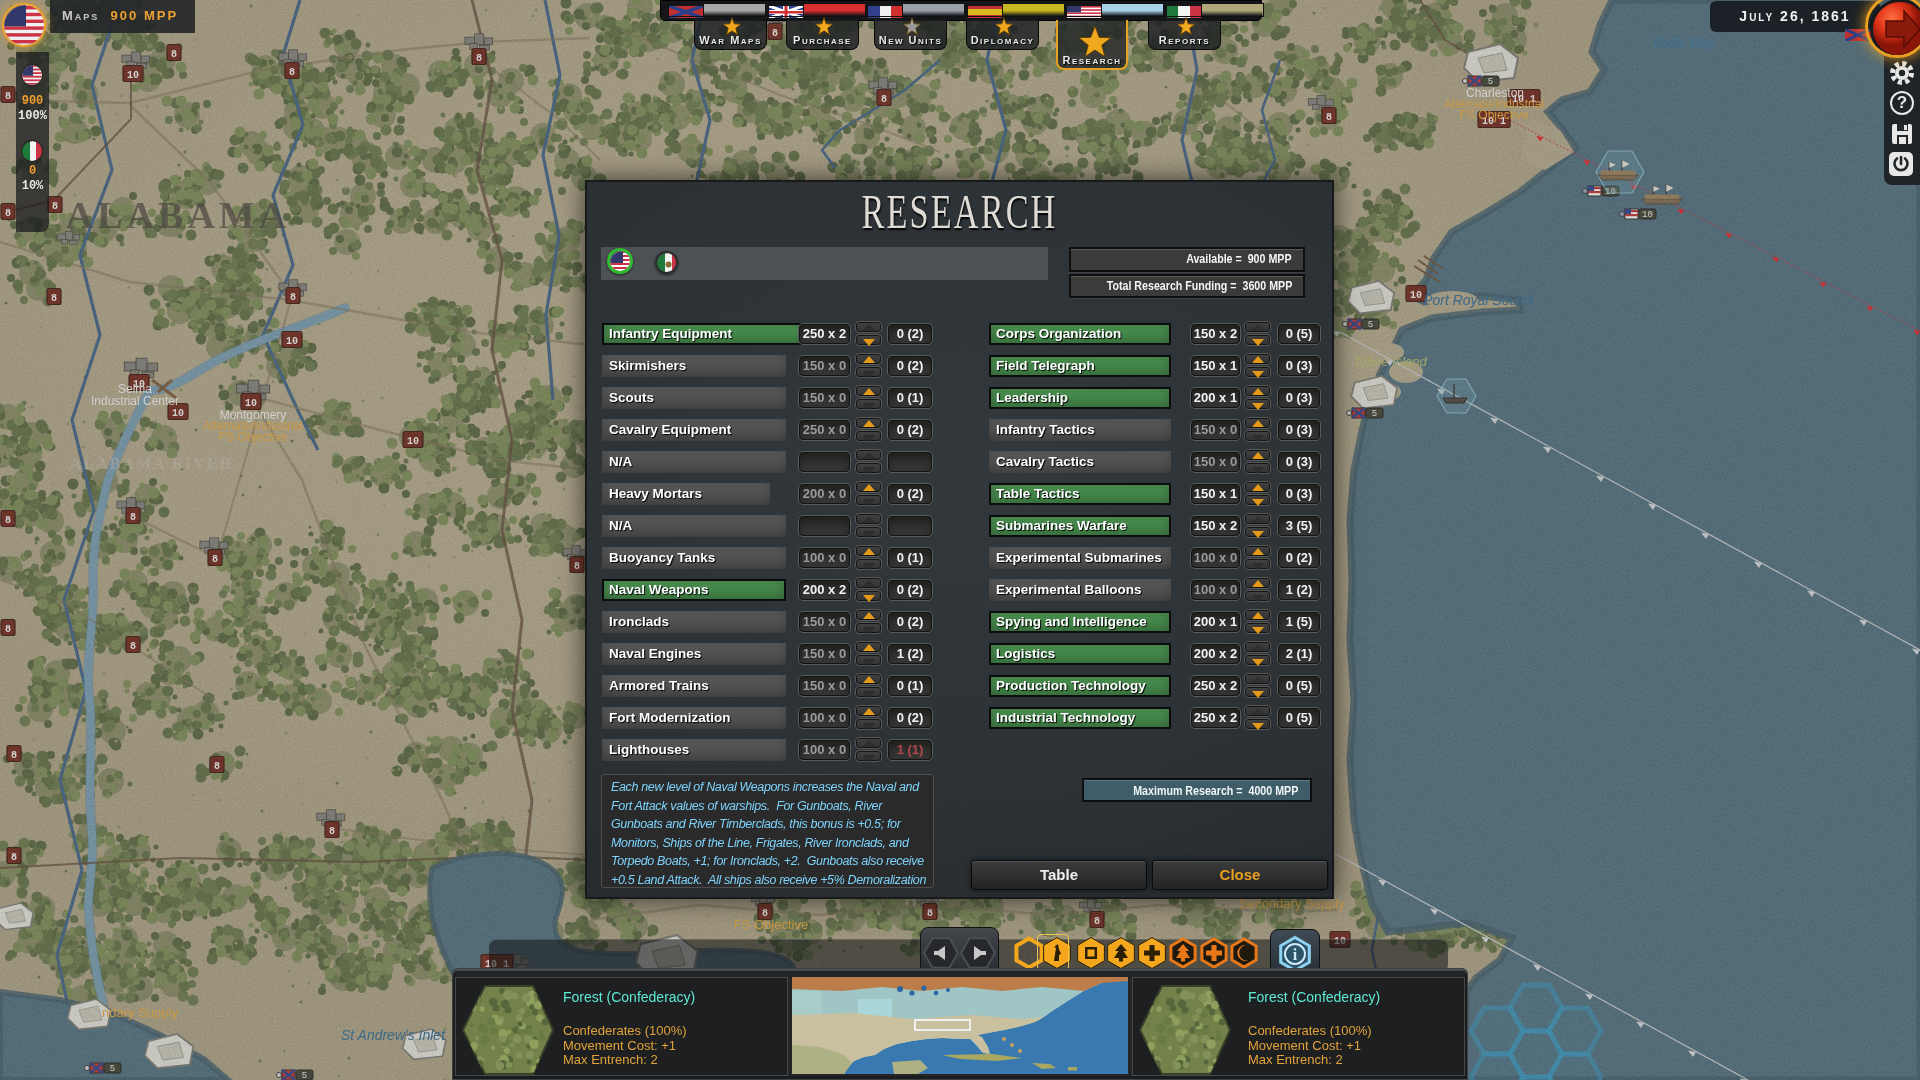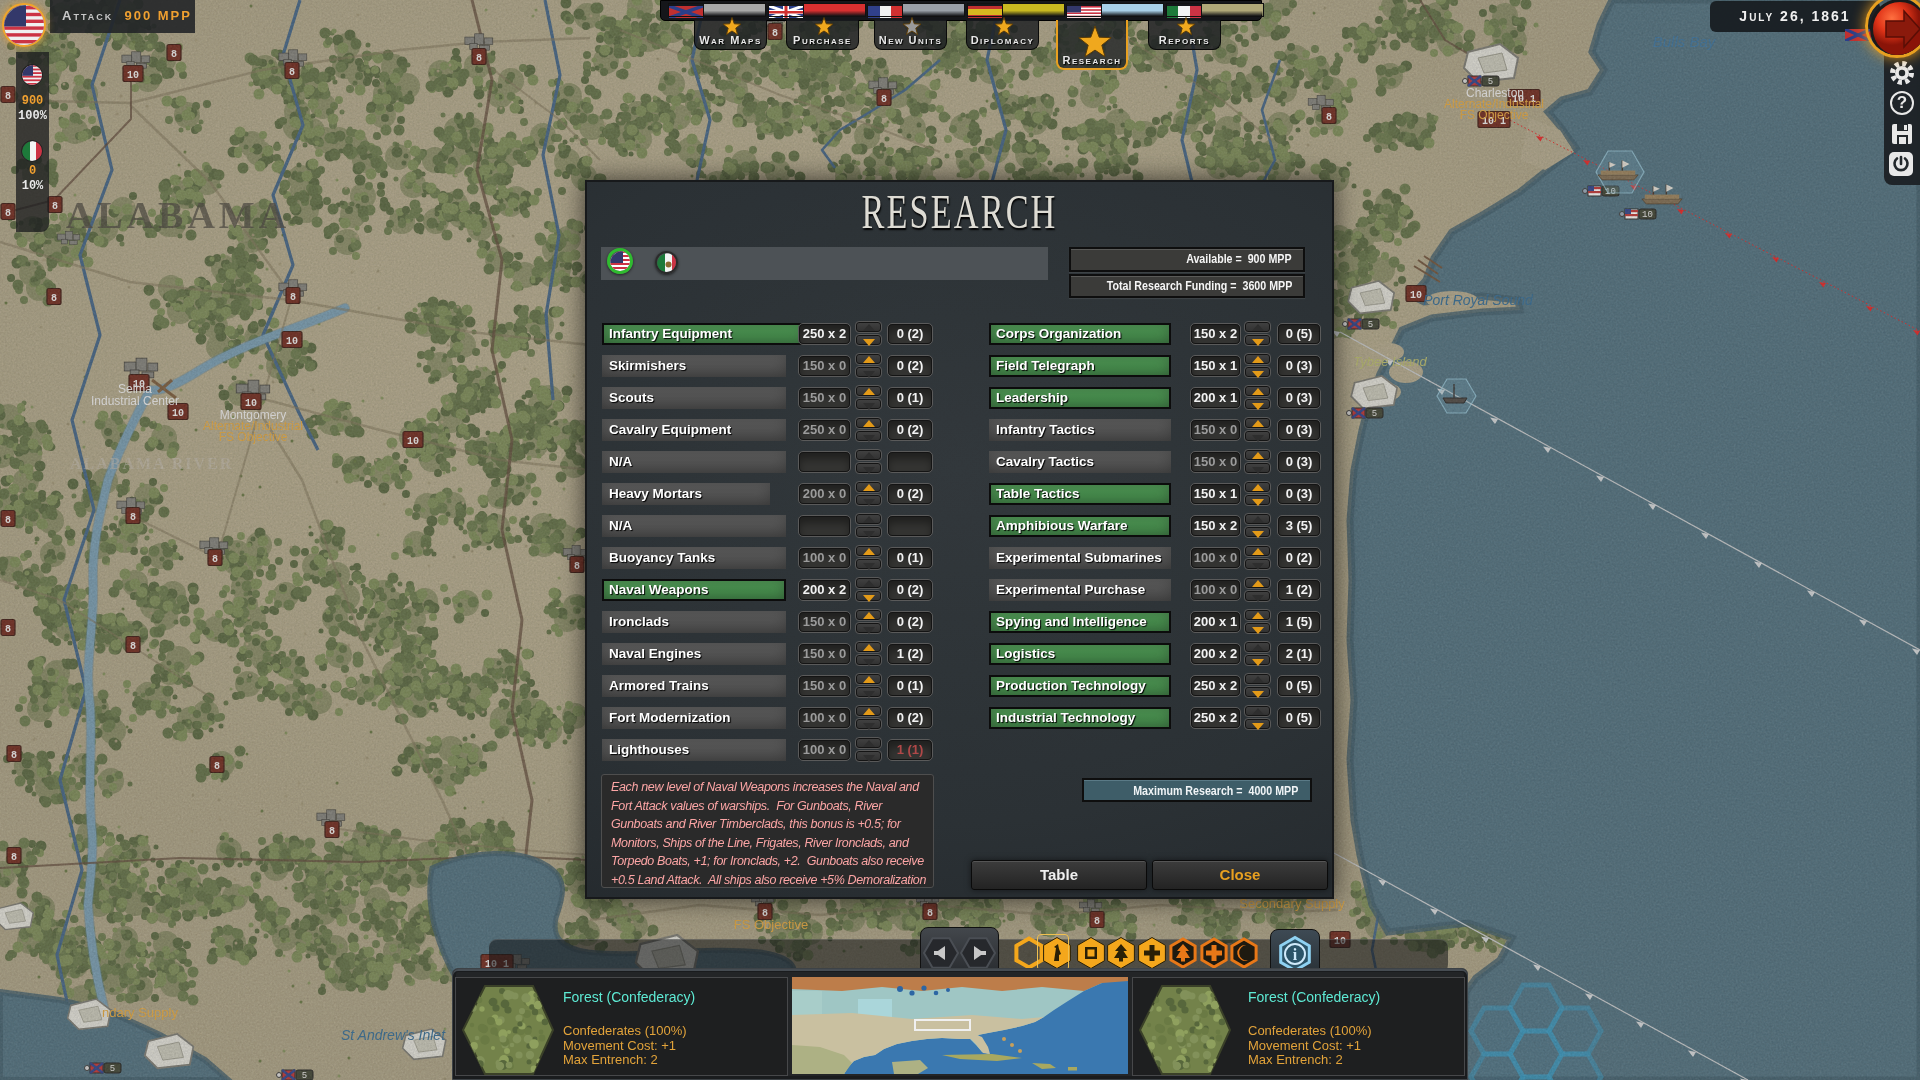--- a/index.html
+++ b/index.html
@@ -16,21 +16,21 @@
 .infob span{transform:scaleX(0.82) translateY(-1px);transform-origin:right center}
 #maxr span{transform:scaleX(0.82);transform-origin:right center;display:inline-block}
 .lab{position:absolute;height:22px;line-height:21px;padding-left:7px;font-size:13.5px;font-weight:bold;color:#fff;
  text-shadow:1px 1px 1px #000;background:linear-gradient(180deg,#5e5e5e,#484848);box-shadow:inset 0 0 14px rgba(30,30,30,0.35)}
 .lab.g{background:linear-gradient(180deg,#4f9a55,#3f8145);border:2px solid #0c0c0c;line-height:18px;padding-left:5px}
 .nb{position:absolute;height:22px;background:#343432;border:1px solid #5a5a5a;border-radius:5px;
  box-shadow:inset 0 0 0 1px #141414, inset 0 7px 9px rgba(0,0,0,0.4);font-size:13px;font-weight:bold;text-align:center;line-height:20px}
 .sp{position:absolute;width:27px;height:12px;background:linear-gradient(180deg,#424242,#303030);border:1px solid #585858;border-radius:4px;box-shadow:inset 0 0 0 1px #141414}
 .sp i{display:block;width:0;height:0;margin:2px auto 0;border-left:6px solid transparent;border-right:6px solid transparent}
 #desc{position:absolute;left:14px;top:592px;width:333px;height:114px;background:#2a2a2a;border:1px solid #4e4e4e;border-radius:3px;
- font-style:italic;font-size:12.5px;letter-spacing:-0.35px;line-height:18.5px;color:#fca5a5;padding:3px 0 0 9px;white-space:nowrap;overflow:hidden}
+ font-style:italic;font-size:12.5px;letter-spacing:-0.35px;line-height:18.5px;color:#7dd3fc;padding:3px 0 0 9px;white-space:nowrap;overflow:hidden}
 #maxr{position:absolute;left:495px;top:596px;width:230px;height:24px;background:#3e5d68;border:2px solid #0e0e0e;
  box-shadow:inset 0 1px 0 #5a7a86;color:#f0f4f6;font-size:13px;font-weight:bold;white-space:nowrap;display:flex;align-items:center;justify-content:flex-end;padding-right:12px}
 .btn{position:absolute;top:678px;width:176px;height:30px;background:linear-gradient(180deg,#3c3c3c,#232323);
  border:1px solid #0a0a0a;border-radius:3px;box-shadow:inset 0 1px 0 #555, 0 0 6px rgba(0,0,0,0.5);
  font-size:15px;font-weight:bold;text-align:center;line-height:28px}
 #unionbar{position:absolute;left:50px;top:0;width:145px;height:33px;white-space:nowrap;background:rgba(32,34,38,0.88);
  font-size:13px;font-weight:bold;letter-spacing:2px;line-height:31px;padding-left:12px}
 .sc{font-variant:small-caps}
 #bigflag{position:absolute;left:2px;top:3px;width:44px;height:44px;border-radius:50%;border:2.5px solid #f2a52a;box-shadow:0 0 9px rgba(240,160,40,0.75), inset 0 0 4px rgba(0,0,0,0.5);overflow:hidden}
 #leftstack{position:absolute;left:16px;top:52px;width:33px;height:180px;background:rgba(25,27,30,0.75);border-radius:0 0 8px 0}
@@ -597,21 +597,21 @@
       <text x="1390" y="366" font-family="Liberation Sans" font-size="13" font-weight="normal" fill="#b8bc6a" text-anchor="middle" font-style="italic">Tybee Island</text>
       <text x="1292" y="908" font-family="Liberation Sans" font-size="13" font-weight="normal" fill="#e8a93a" text-anchor="middle">Secondary Supply</text>
       <text x="771" y="929" font-family="Liberation Sans" font-size="13" font-weight="normal" fill="#e8a93a" text-anchor="middle">FS Objective</text>
       <text x="140" y="1017" font-family="Liberation Sans" font-size="13" font-weight="normal" fill="#e8a93a" text-anchor="middle">ndary Supply</text>
       <text x="393" y="1040" font-family="Liberation Sans" font-size="14" font-weight="normal" fill="#2e6a96" text-anchor="middle" font-style="italic">St Andrew's Inlet</text>
 <rect width="1920" height="1080" filter="url(#g2)" opacity="0.28"></rect>
 <rect width="1920" height="1080" filter="url(#g3)" opacity="0.2"></rect>
 <rect width="1920" height="1080" fill="#5a5142" opacity="0.05"></rect>
 </svg>
 
-<div id="unionbar"><span class="sc" style="color:#c8c8c8">Attack</span>&nbsp;&nbsp;<span class="sc" style="color:#f0a030">900 MPP</span></div>
+<div id="unionbar"><span class="sc" style="color:#c8c8c8">Maps</span>&nbsp;&nbsp;<span class="sc" style="color:#f0a030">900 MPP</span></div>
 <div id="bigflag"><svg width="44" height="44" viewBox="0 0 44 44">
         <defs>
           <clipPath id="bf">
             <circle cx="22" cy="22" r="22"></circle>
           </clipPath>
           <filter id="g2" x="0" y="0" width="100%" height="100%">
             <feTurbulence type="fractalNoise" baseFrequency="0.55" numOctaves="2" seed="7"></feTurbulence>
             <feColorMatrix type="matrix" values="0 0 0 0 0  0 0 0 0 0  0 0 0 0 0  0.30 0.30 0.30 0 0"></feColorMatrix>
           </filter>
 <filter id="g3" x="0" y="0" width="100%" height="100%">
@@ -1040,39 +1040,39 @@
       <div class="nb" style="left:690px;top:269px;width:44px;color:#f2f2f2">0 (3)</div>
       <div class="lab g" style="left:402px;top:301px;width:182px">Table Tactics</div>
       <div class="nb" style="left:603px;top:301px;width:51px;color:#f2f2f2">150 x 1</div>
       <div class="sp" style="left:657px;top:299px">
         <i style="border-bottom:7px solid #e39a18"></i>
       </div>
       <div class="sp" style="left:657px;top:312px">
         <i style="margin-top:4px;border-top:7px solid #e39a18"></i>
       </div>
       <div class="nb" style="left:690px;top:301px;width:44px;color:#f2f2f2">0 (3)</div>
-      <div class="lab g" style="left:402px;top:333px;width:182px">Amphibious Warfare</div>
+      <div class="lab g" style="left:402px;top:333px;width:182px">Submarines Warfare</div>
       <div class="nb" style="left:603px;top:333px;width:51px;color:#f2f2f2">150 x 2</div>
       <div class="sp" style="left:657px;top:331px">
         <i style="border-bottom:7px solid #2e2e2e"></i>
       </div>
       <div class="sp" style="left:657px;top:344px">
         <i style="margin-top:4px;border-top:7px solid #e39a18"></i>
       </div>
       <div class="nb" style="left:690px;top:333px;width:44px;color:#f2f2f2">3 (5)</div>
       <div class="lab" style="left:402px;top:365px;width:182px">Experimental Submarines</div>
       <div class="nb" style="left:603px;top:365px;width:51px;color:#9b9b9b">100 x 0</div>
       <div class="sp" style="left:657px;top:363px">
         <i style="border-bottom:7px solid #e39a18"></i>
       </div>
       <div class="sp" style="left:657px;top:376px">
         <i style="margin-top:4px;border-top:7px solid #2e2e2e"></i>
       </div>
       <div class="nb" style="left:690px;top:365px;width:44px;color:#f2f2f2">0 (2)</div>
-      <div class="lab" style="left:402px;top:397px;width:182px">Experimental Purchase</div>
+      <div class="lab" style="left:402px;top:397px;width:182px">Experimental Balloons</div>
       <div class="nb" style="left:603px;top:397px;width:51px;color:#9b9b9b">100 x 0</div>
       <div class="sp" style="left:657px;top:395px">
         <i style="border-bottom:7px solid #e39a18"></i>
       </div>
       <div class="sp" style="left:657px;top:408px">
         <i style="margin-top:4px;border-top:7px solid #2e2e2e"></i>
       </div>
       <div class="nb" style="left:690px;top:397px;width:44px;color:#f2f2f2">1 (2)</div>
       <div class="lab g" style="left:402px;top:429px;width:182px">Spying and Intelligence</div>
       <div class="nb" style="left:603px;top:429px;width:51px;color:#f2f2f2">200 x 1</div>

